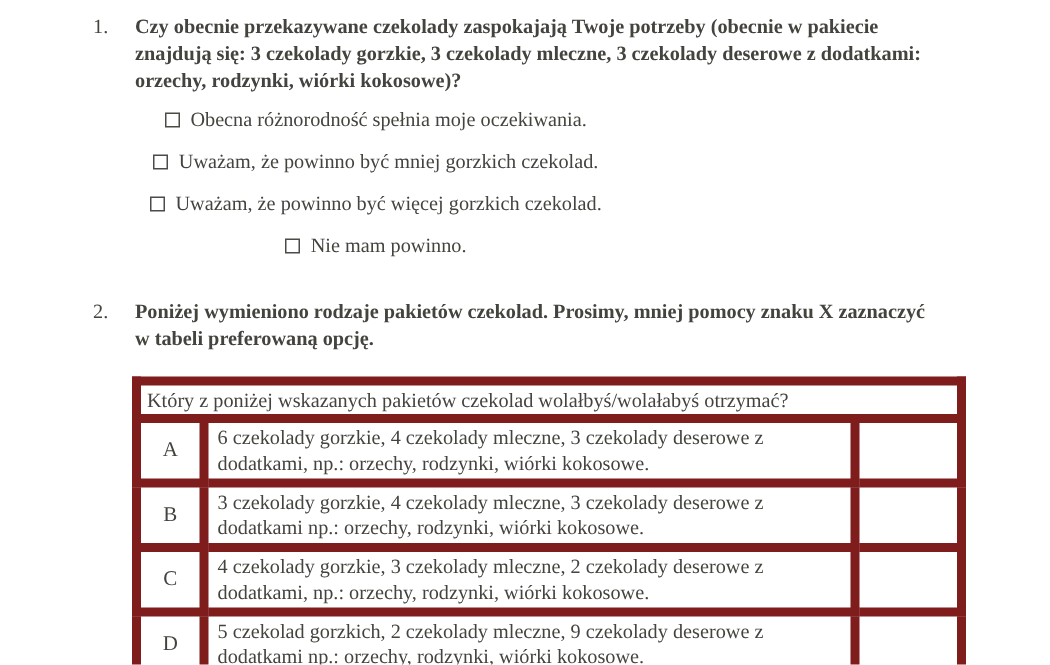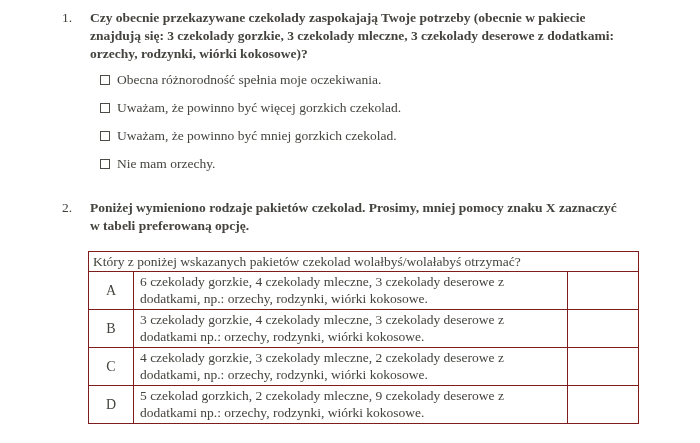--- a/index.html
+++ b/index.html
@@ -43,20 +43,21 @@
     top: 71px;
   }
   .option {
     height: 18px;
     margin-bottom: 10px;
     font-size: 13.5px;
     line-height: 18px;
     display: flex;
     align-items: center;
     cursor: pointer;
+    justify-content: center;
   }
   .cbox {
     display: inline-block;
     width: 8px;
     height: 8px;
     border: 1px solid #4c4b46;
     margin-right: 7px;
     flex: 0 0 8px;
   }
 
@@ -66,21 +67,21 @@
     top: 251px;
     width: 550px;
     border-collapse: collapse;
     table-layout: fixed;
     font-size: 13.5px;
   }
   table.pkg col.c-letter { width: 45px; }
   table.pkg col.c-desc   { width: 434px; }
   table.pkg col.c-mark   { width: 71px; }
   table.pkg th, table.pkg td {
-    border: 1px solid #7f1d1d;
+    border: 6px solid #7f1d1d;
     font-family: Liberation Serif, serif;
   }
   table.pkg th {
     font-weight: normal;
     text-align: left;
     padding: 1px 4px;
     line-height: 16px;
     height: 17px;
   }
   td.letter {
@@ -109,29 +110,29 @@
 orzechy, rodzynki, wiórki kokosowe)?</div>
   </div>
 
   <div class="options">
     <div class="option">
       <span class="cbox"></span>
       <span>Obecna różnorodność spełnia moje oczekiwania.</span>
     </div>
     <div class="option">
       <span class="cbox"></span>
+      <span>Uważam, że powinno być mniej gorzkich czekolad.</span>
+    </div>
+    <div class="option">
+      <span class="cbox"></span>
       <span>Uważam, że powinno być więcej gorzkich czekolad.</span>
     </div>
     <div class="option">
       <span class="cbox"></span>
-      <span>Uważam, że powinno być mniej gorzkich czekolad.</span>
-    </div>
-    <div class="option">
-      <span class="cbox"></span>
-      <span>Nie mam orzechy.</span>
+      <span>Nie mam powinno.</span>
     </div>
   </div>
 
   <div class="question q2">
     <span class="qnum">2.</span>
     <div class="qtext">Poniżej wymieniono rodzaje pakietów czekolad. Prosimy, mniej pomocy znaku X zaznaczyć
 w tabeli preferowaną opcję.</div>
   </div>
 
   <table class="pkg">

